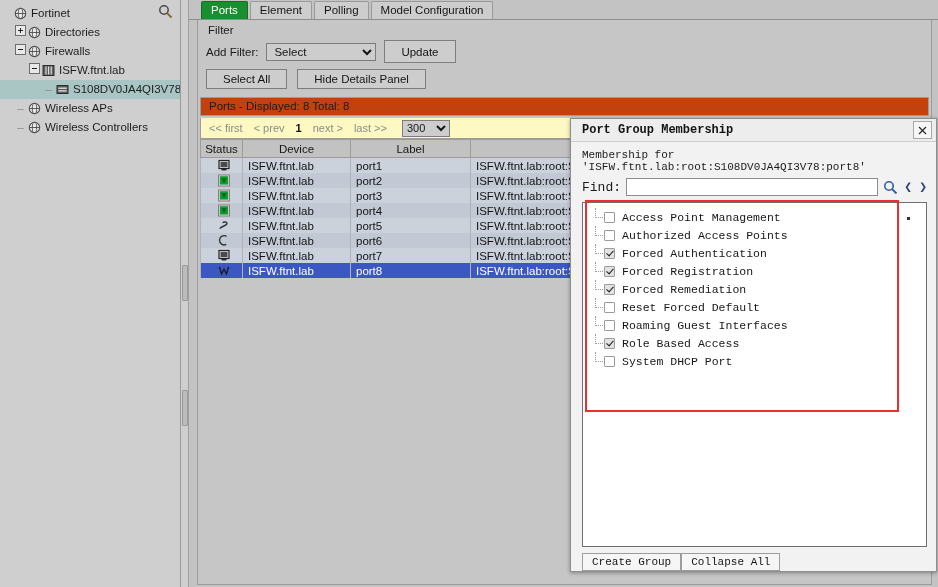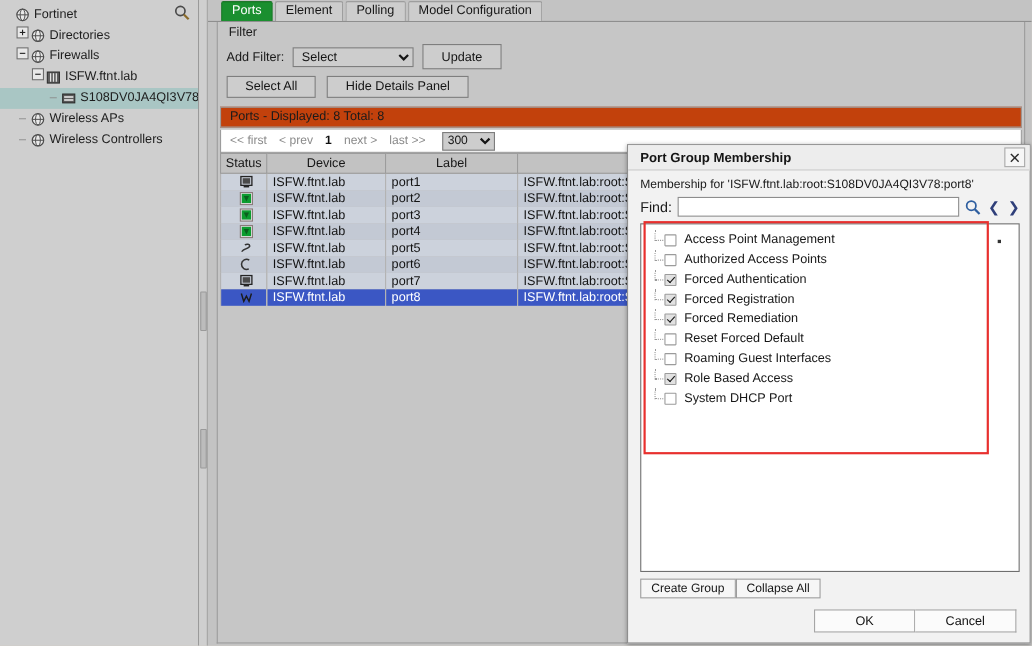--- a/index.html
+++ b/index.html
@@ -77,21 +77,21 @@
     color:#151515;height:23px;padding:0 16px;cursor:default;
   }
   .btn.wide{padding:0 16px;height:20px;}
   .btn-row{display:flex;gap:10px;padding:0 0 6px 8px;}
 
   .grid-head{
     margin:2px 2px 0 2px;border:1px solid #9c9c9c;background:#c2410c;
     height:17px;line-height:17px;font-size:11.5px;padding-left:8px;color:#1b1b1b;
   }
   .pager{
-    margin:2px 2px 0 2px;border:1px solid #9c9c9c;border-top:none;background:#ffffff;
+    margin:2px 2px 0 2px;border:1px solid #9c9c9c;border-top:none;background:#fef9c3;
     height:20px;display:flex;align-items:center;gap:11px;padding-left:8px;font-size:11px;
   }
   .pager .dim{color:#8b8b8b;}
   .pager .cur{color:#101010;font-weight:bold;}
   select.page-size{
     font-family:inherit;font-size:11px;height:17px;width:48px;background:#cdcdcd;
     border:1px solid #7d7d7d;color:#151515;margin-left:4px;
   }
 
   table.ports{
@@ -107,23 +107,23 @@
     height:15px;padding:0 0 0 5px;background:#ccd2dc;color:#131313;
     overflow:hidden;white-space:nowrap;
   }
   table.ports tr.alt td{background:#c3c9d4;}
   table.ports tr.selected td{background:#3b57c4;color:#ffffff;}
   td.st{text-align:center;padding:0;}
   .st svg{display:block;margin:0 auto;}
 
   
   .modal{
-    position:absolute;left:570px;top:131px;width:365px;height:452px;
+    position:absolute;left:570px;top:118px;width:365px;height:452px;
     background:#f2f2f2;border:1px solid #8e8e8e;box-shadow:0 1px 4px rgba(0,0,0,.35);
-    display:flex;flex-direction:column;
+    display:flex;flex-direction:column;font-family:Liberation Mono, monospace;
   }
   .modal-title{
     height:22px;background:#ededed;border-bottom:1px solid #cccccc;
     display:flex;align-items:center;padding:0 4px 0 11px;
   }
   .modal-title .t{font-size:12px;font-weight:bold;color:#141414;flex:1;}
   .close-btn{
     width:17px;height:16px;border:1px solid #a8a8a8;background:#f6f6f6;
     display:flex;align-items:center;justify-content:center;font-size:11px;color:#333;
   }
@@ -516,18 +516,14 @@
         <div class="dot-mark"></div>
       </div>
       <div class="highlight"></div>
     </div>
 
     <div class="modal-btn-row">
       <button class="mbtn">Create Group</button>
       <button class="mbtn">Collapse All</button>
     </div>
 
-    <div class="footer">
-      <button class="fbtn">OK</button>
-      <button class="fbtn">Cancel</button>
-    </div>
   </div>
 </div>
 
 </body></html>

